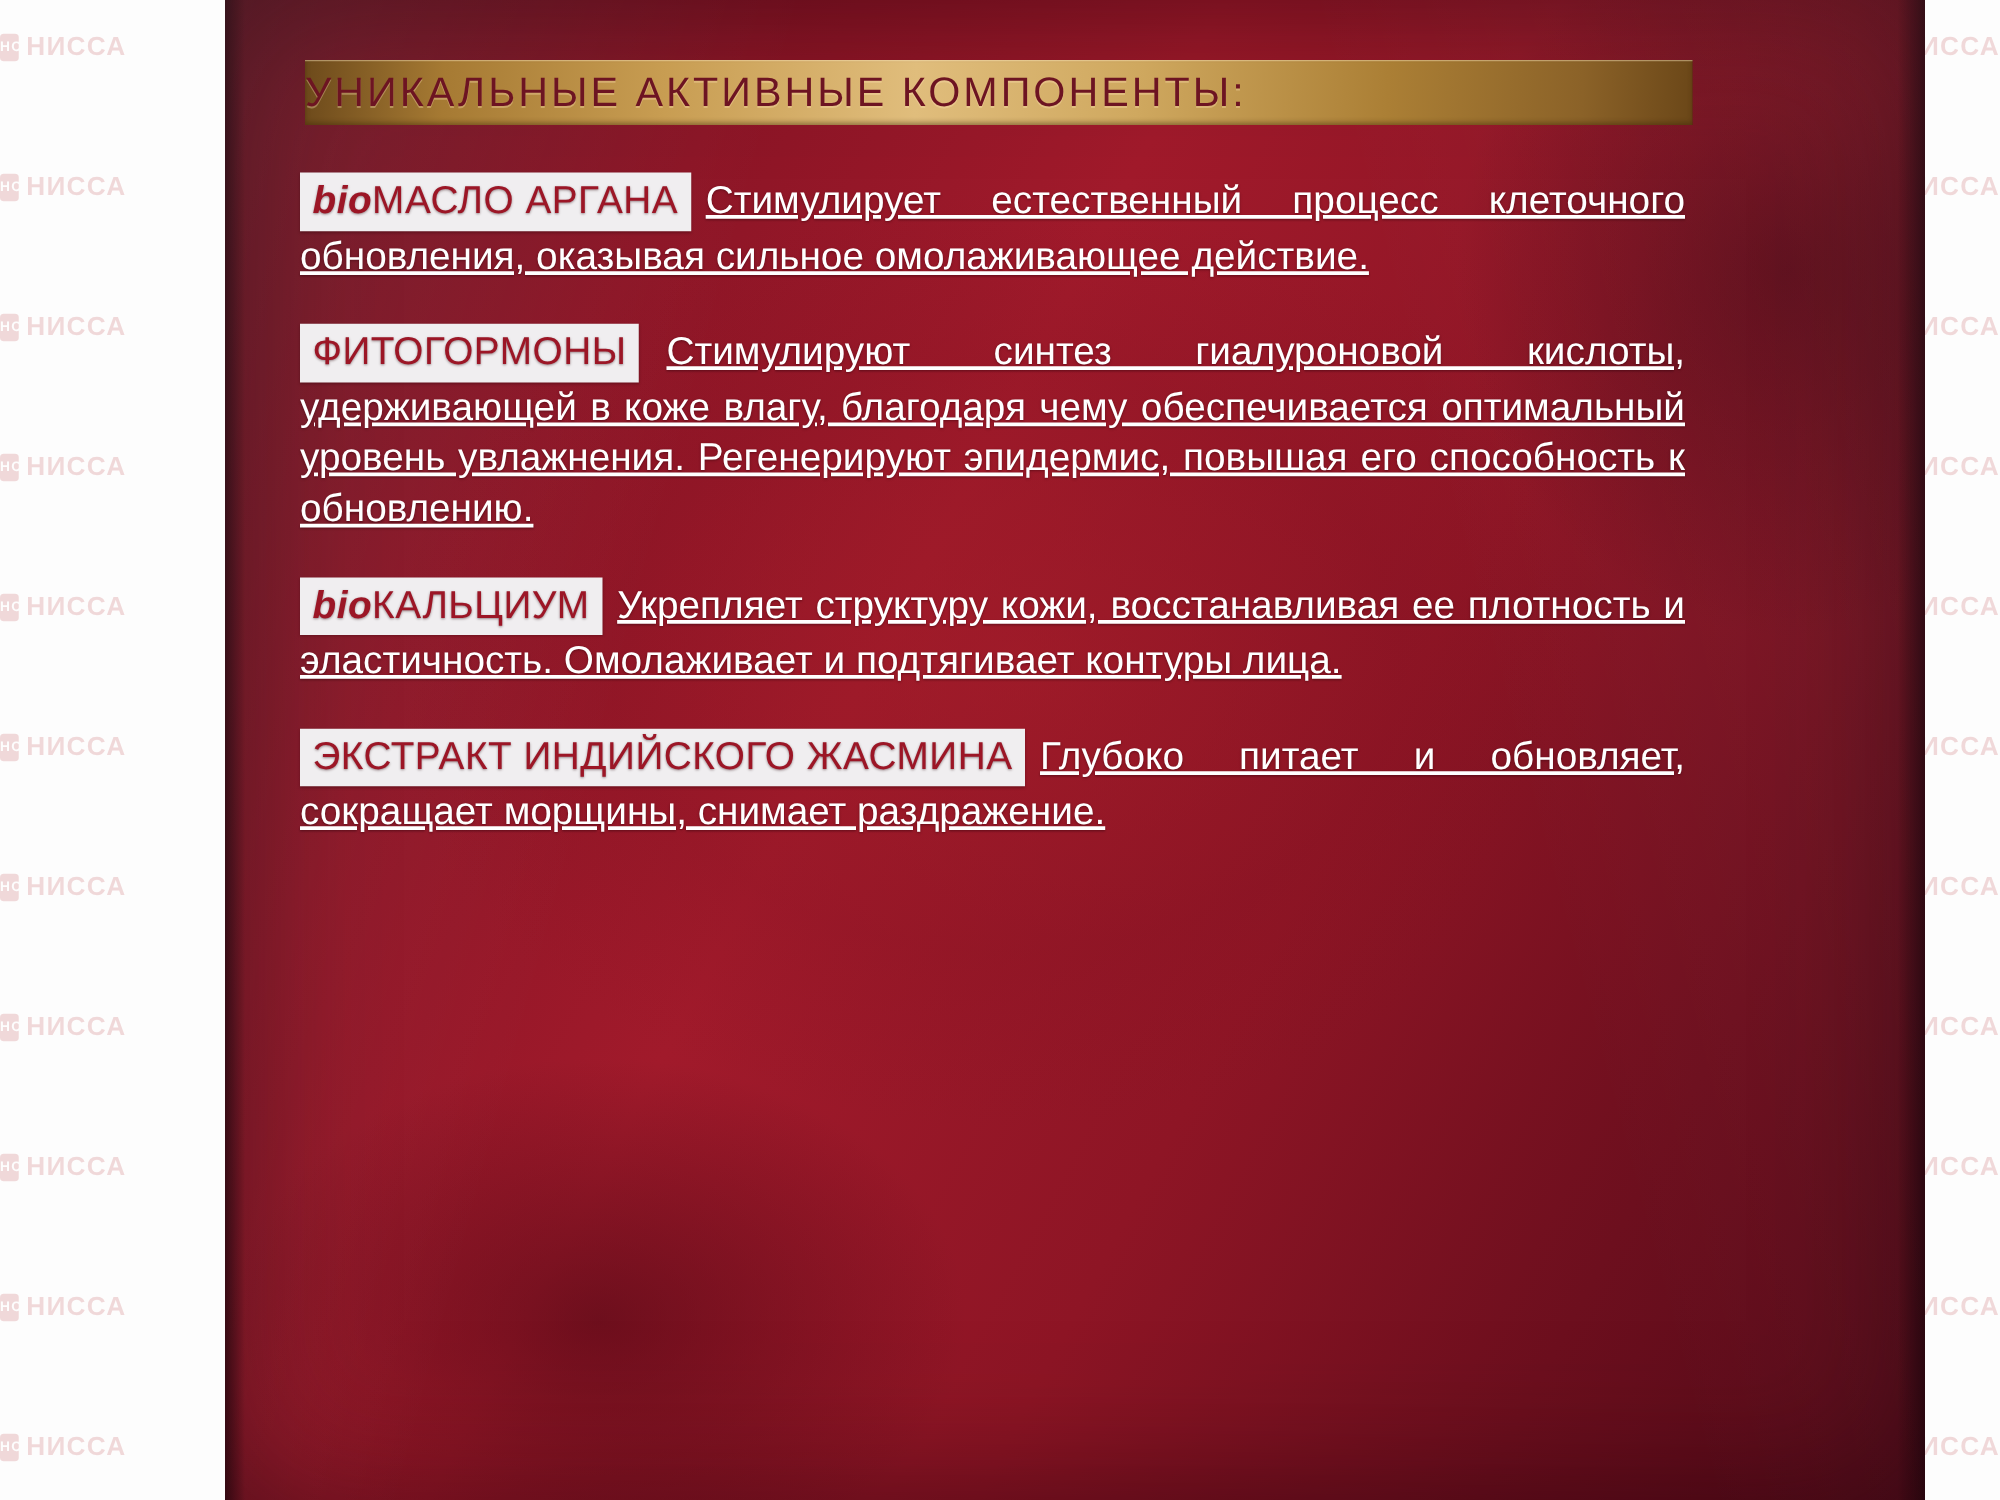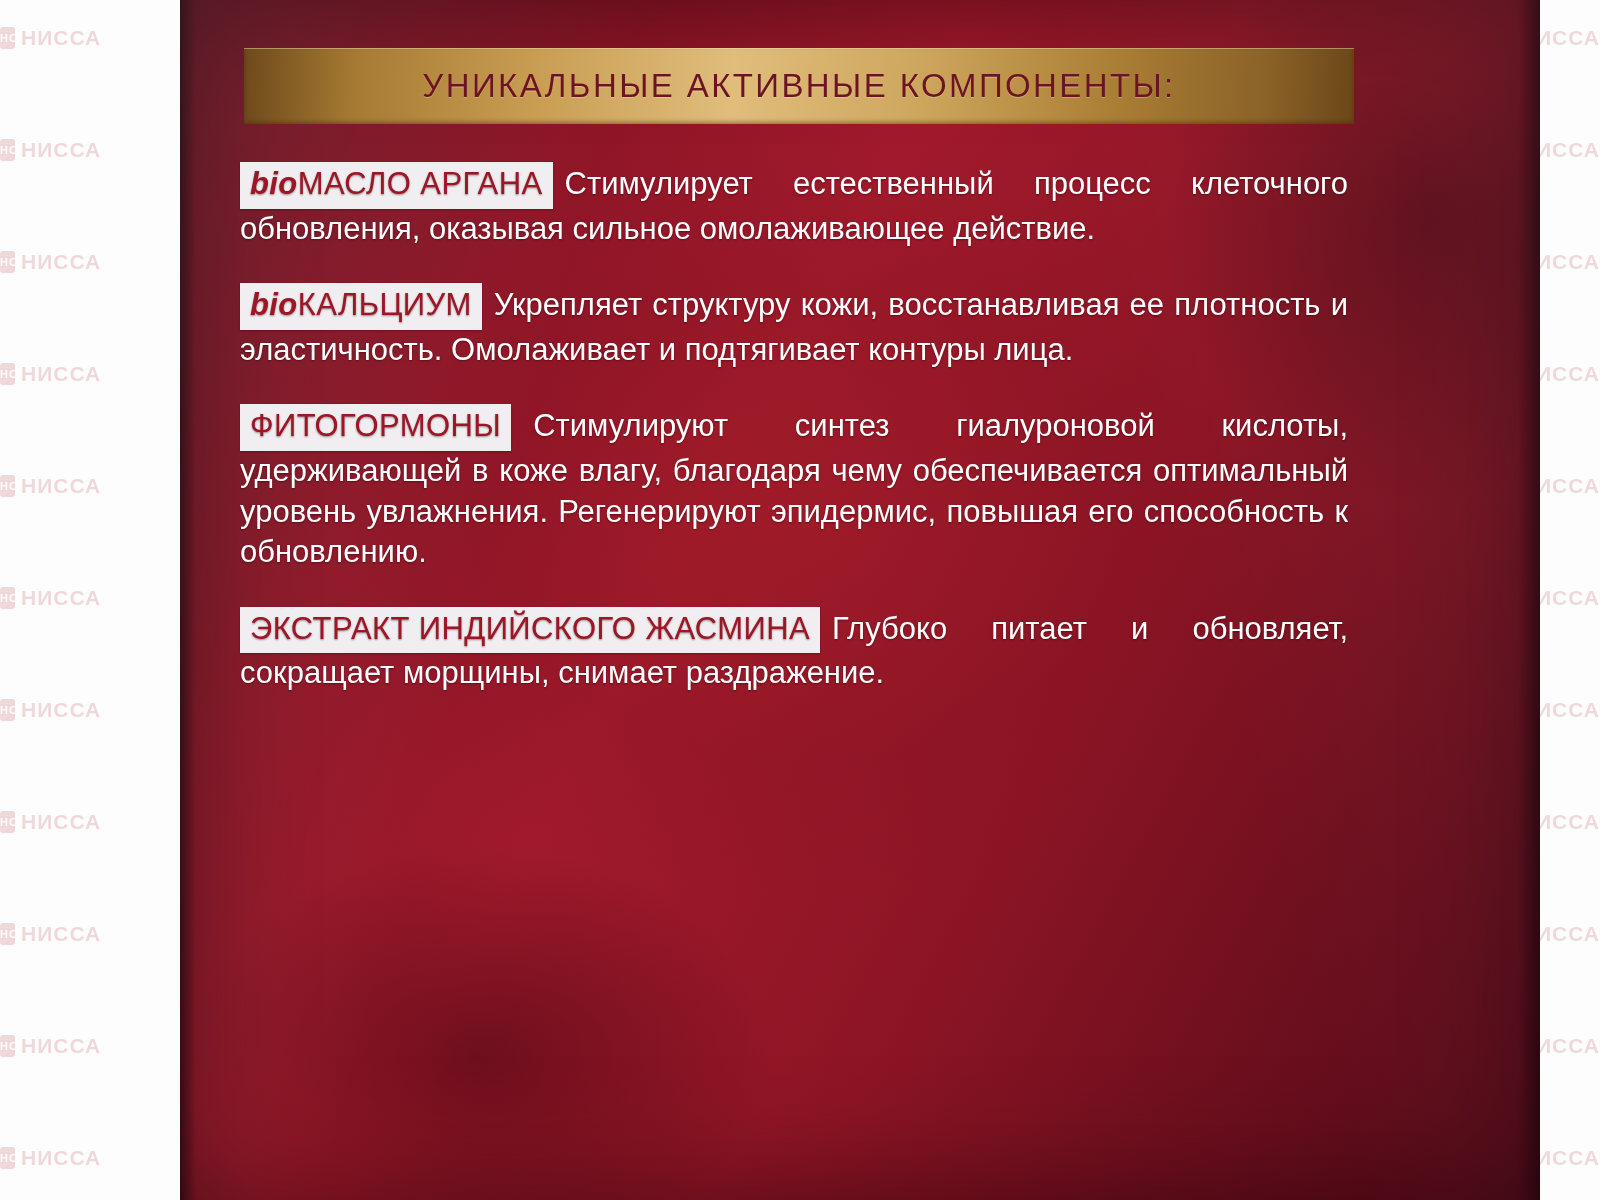--- a/index.html
+++ b/index.html
@@ -93,47 +93,48 @@
 
   .content {
     position: relative;
     z-index: 3;
     padding: 48px 46px 0 60px;
   }
 
   
   .gold-bar {
     width: 1110px;
-    height: 76px;
+    height: 52px;
     margin: 0 0 38px 4px;
     background: linear-gradient(92deg, #6d4a1b 0%, #a67a33 10%, #c89d52 26%, #e0bd7c 44%, #cfa85f 60%, #ab7f35 78%, #8b6228 92%, #6b4718 100%);
     box-shadow: inset 0 1px 0 rgba(255,235,190,0.45), inset 0 -2px 4px rgba(60,35,5,0.45);
     display: flex;
     align-items: center;
-    justify-content: center;
+    justify-content: flex-start;
   }
   .gold-bar-title {
     font-size: 33px;
     letter-spacing: 2.4px;
     font-weight: 500;
     color: #6d1422;
     text-shadow: 0 1px 0 rgba(255,225,180,0.35);
     white-space: nowrap;
   }
 
   
   .block {
     margin-bottom: 34px;
     color: #ffffff;
     font-size: 31px;
     line-height: 1.31;
     text-align: justify;
     text-justify: inter-word;
     max-width: 1108px;
     text-shadow: 0 1px 2px rgba(40,0,8,0.45);
+    text-decoration: underline;
   }
   .block:last-child { margin-bottom: 17px; }
   .tag {
     display: inline-block;
     background: #f0eef0;
     color: #9c1626;
     font-size: 31px;
     font-weight: 500;
     letter-spacing: 0.4px;
     padding: 2px 10px 4px 10px;
@@ -402,19 +403,19 @@
   <div class="pkg-edge-right"></div>
 
   <div class="content">
 
     <div class="gold-bar">
       <div class="gold-bar-title">УНИКАЛЬНЫЕ АКТИВНЫЕ КОМПОНЕНТЫ:</div>
     </div>
 
     <div id="ingredient-list">
         <p class="block"><span class="tag"><span class="bio">bio</span><span>МАСЛО АРГАНА</span></span><span>Стимулирует естественный процесс клеточного обновления, оказывая сильное омолаживающее действие.</span></p>
+        <p class="block wide-gap"><span class="tag"><span>ФИТОГОРМОНЫ</span></span><span>Стимулируют синтез гиалуроновой кислоты, удерживающей в коже влагу, благодаря чему обеспечивается оптимальный уровень увлажнения. Регенерируют эпидермис, повышая его способность к обновлению.</span></p>
         <p class="block"><span class="tag"><span class="bio">bio</span><span>КАЛЬЦИУМ</span></span><span>Укрепляет структуру кожи, восстанавливая ее плотность и эластичность. Омолаживает и подтягивает контуры лица.</span></p>
-        <p class="block wide-gap"><span class="tag"><span>ФИТОГОРМОНЫ</span></span><span>Стимулируют синтез гиалуроновой кислоты, удерживающей в коже влагу, благодаря чему обеспечивается оптимальный уровень увлажнения. Регенерируют эпидермис, повышая его способность к обновлению.</span></p>
         <p class="block"><span class="tag"><span>ЭКСТРАКТ ИНДИЙСКОГО ЖАСМИНА</span></span><span>Глубоко питает и обновляет, сокращает морщины, снимает раздражение.</span></p>
       </div>
 
   </div>
 </div>
 
 </body></html>

